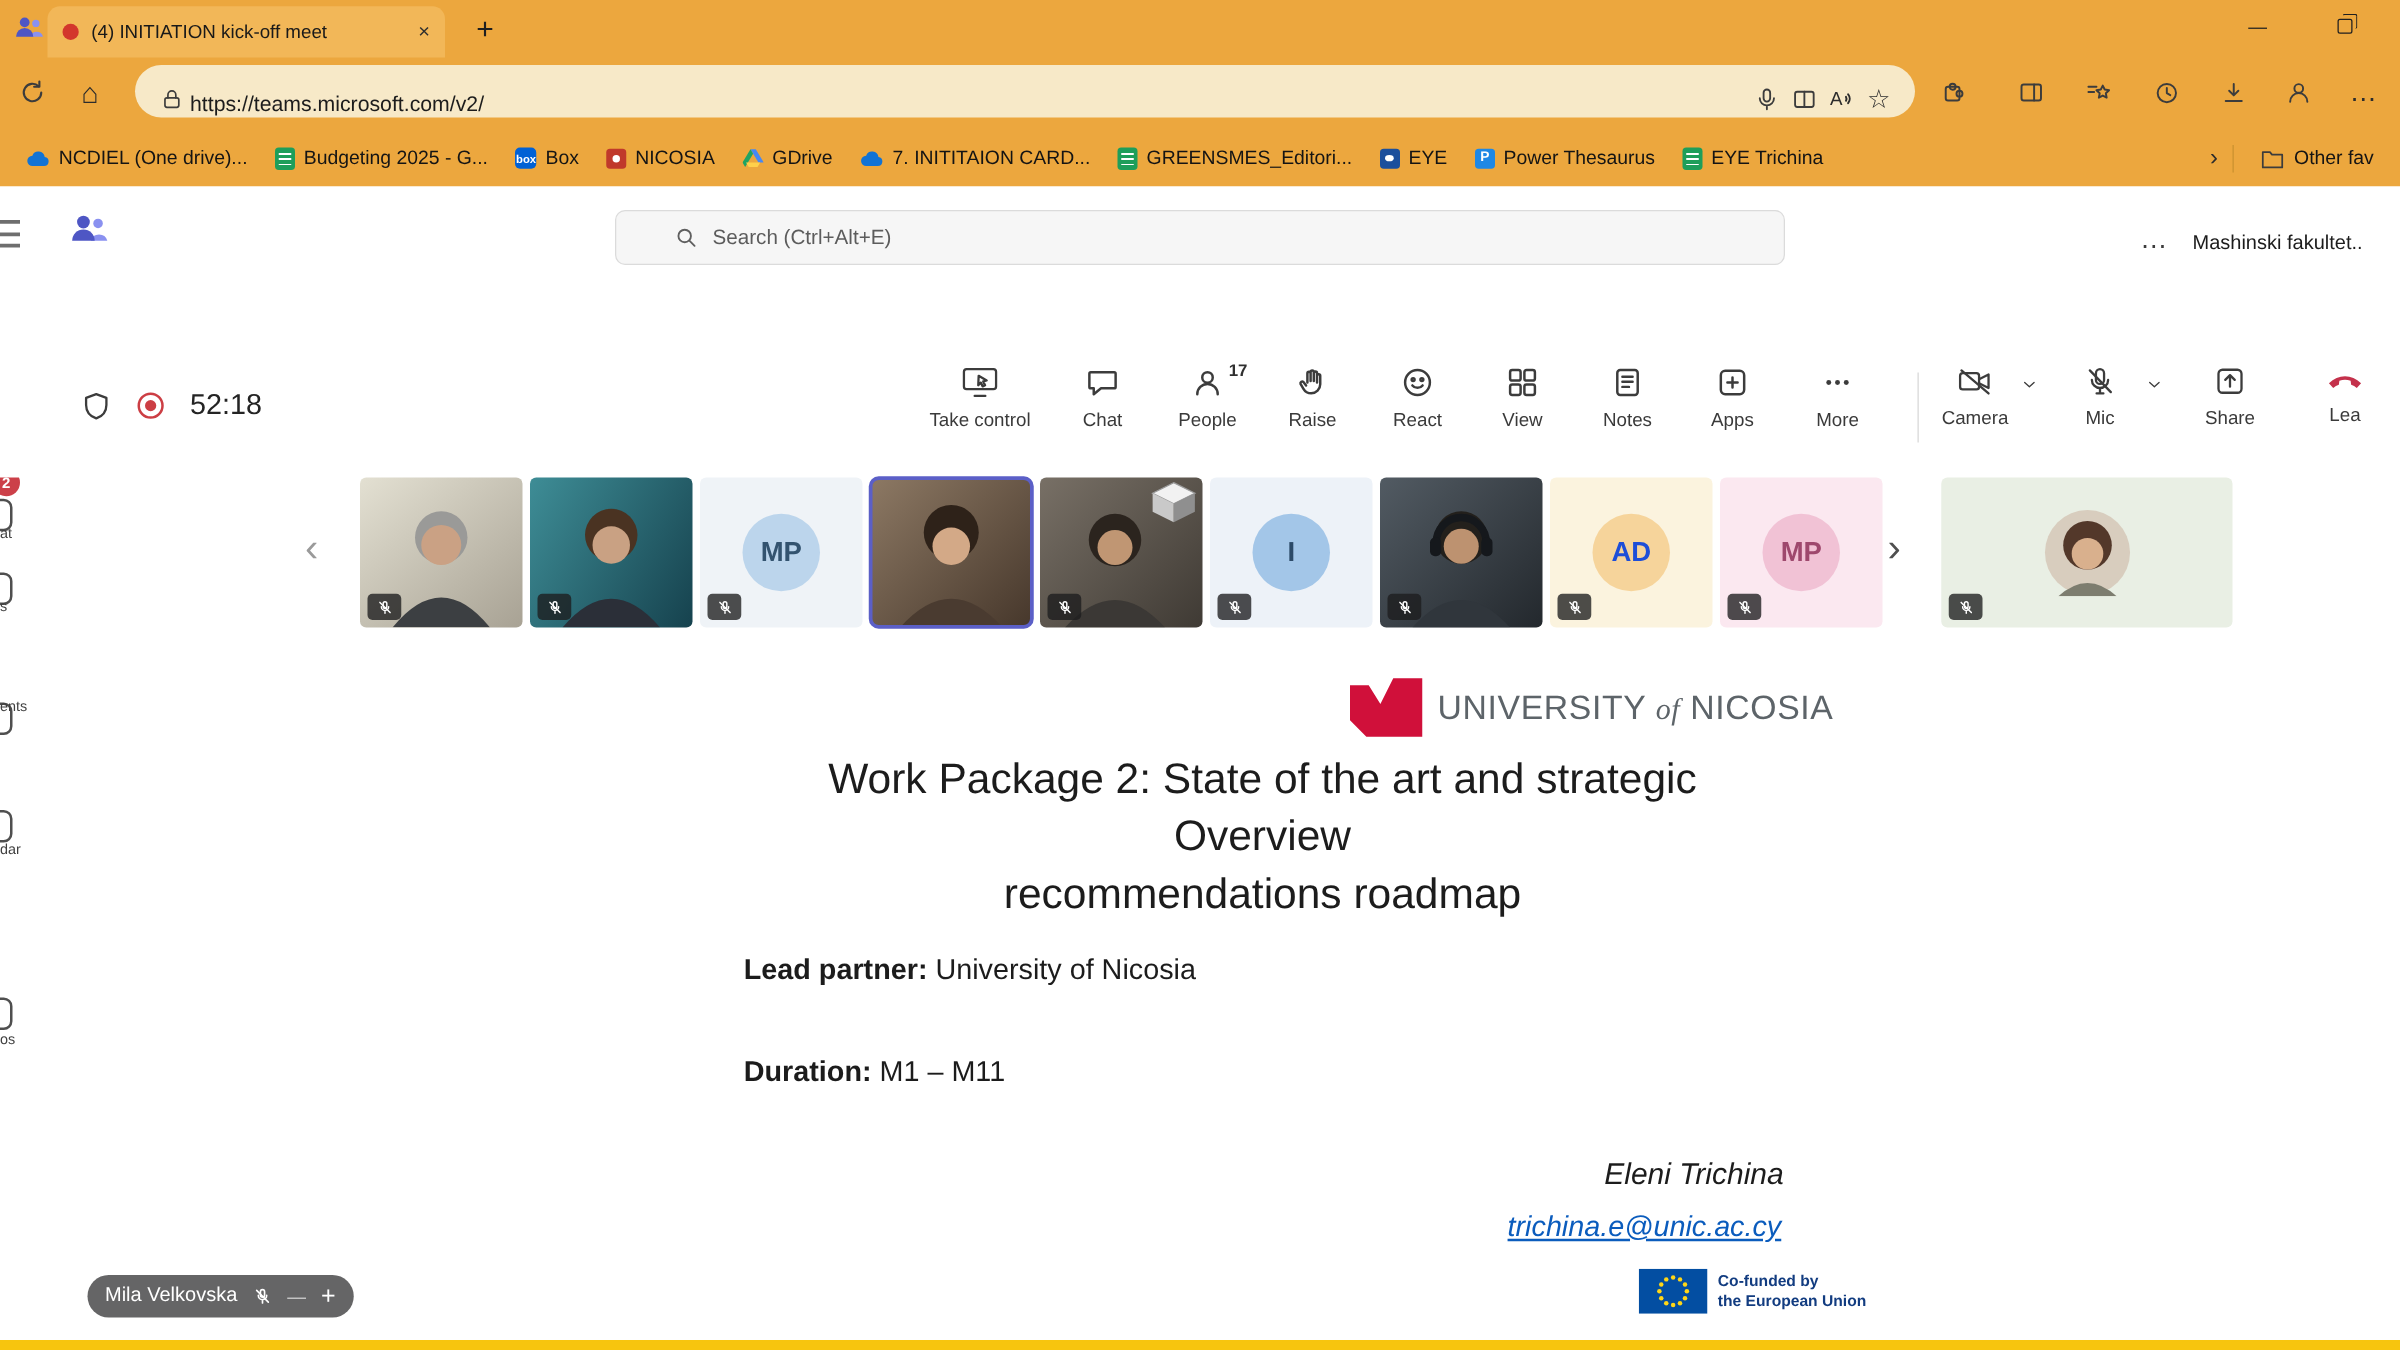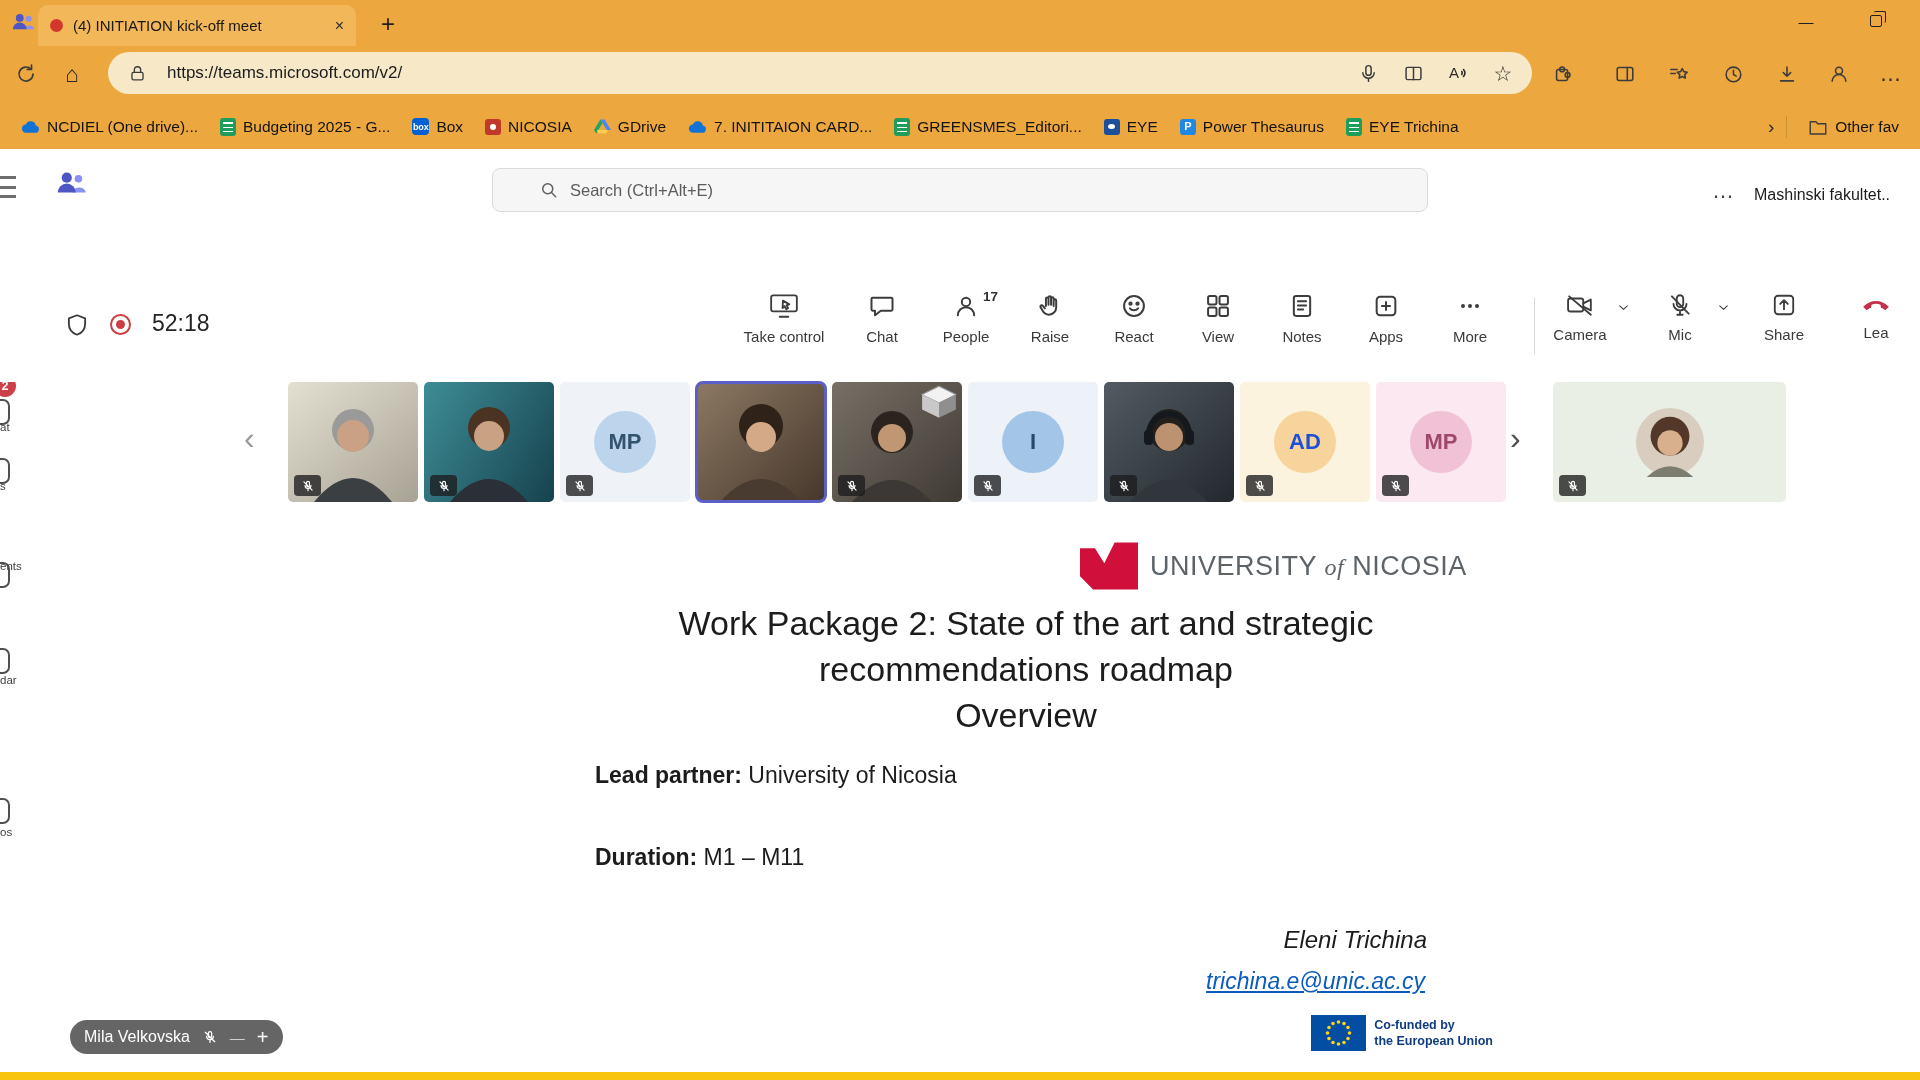--- a/index.html
+++ b/index.html
@@ -16,21 +16,21 @@
 .tab{position:absolute;left:38px;top:5px;width:318px;height:41px;background:#F2B758;border-radius:10px 10px 0 0;display:flex;align-items:center;gap:10px;padding:0 12px}
 .dot-rec{width:13px;height:13px;border-radius:50%;background:#D3362C;flex:none}
 .tab-title{flex:1;font-size:15px;color:#191919;white-space:nowrap;overflow:hidden}
 .x{font-size:16px;color:#2e2e2e}
 .newtab{position:absolute;left:372px;top:8px;width:32px;height:32px;display:flex;align-items:center;justify-content:center;font-size:24px;color:#1f1f1f}
 .wmin{position:absolute;left:1782px;top:0;width:48px;height:42px;display:flex;align-items:center;justify-content:center;font-size:15px;color:#1f1f1f}
 .wrest{position:absolute;left:1852px;top:0;width:48px;height:42px;display:flex;align-items:center;justify-content:center}
 .rest-sq{width:12px;height:12px;border:1.6px solid #1f1f1f;border-radius:2px;position:relative}
 .rest-sq:before{content:"";position:absolute;left:2.5px;top:-5px;width:11px;height:11px;border:1.6px solid #1f1f1f;border-left:none;border-bottom:none;border-radius:2px}
 .addr-ic{position:absolute;top:56px;width:36px;height:36px;display:flex;align-items:center;justify-content:center}
-.urlbar{position:absolute;left:108px;top:52px;width:1424px;height:42px;background:#F7E9C8;border-radius:21px;display:flex;align-items:center;gap:15px;padding:0 14px}
+.urlbar{position:absolute;left:108px;top:52px;width:1424px;height:42px;background:#F7E9C8;border-radius:21px;display:flex;align-items:flex-end;gap:0;padding:0 14px}
 .url-input{flex:1;border:none;background:transparent;outline:none;font-size:17px;color:#1c1c1c;font-family:"Liberation Sans",sans-serif}
 .pill-ic{width:30px;height:30px;display:flex;align-items:center;justify-content:center;flex:none}
 .glyph{font-size:20px;color:#2c2c2c;line-height:1}
 .out-ic{position:absolute;top:56px;width:36px;height:36px;display:flex;align-items:center;justify-content:center}
 
 .bmbar{position:absolute;left:0;top:104px;width:1920px;height:45px;display:flex;align-items:center;padding:0 12px;gap:4px}
 .bm{display:flex;align-items:center;gap:7px;padding:5px 9px;border-radius:6px;flex:none}
 .bm-label{font-size:15.5px;color:#141414;white-space:nowrap}
 .bm-right{margin-left:auto;display:flex;align-items:center;gap:12px}
 .bm-sep{width:1px;height:22px;background:#C9912F}
@@ -104,21 +104,21 @@
 .t-mp2 .init{background:#F1C2D5;color:#9E486D}
 .micoff{position:absolute;left:6px;bottom:6px;width:27px;height:21px;background:rgba(28,28,30,.78);border-radius:4px;display:flex;align-items:center;justify-content:center}
 .cube{position:absolute;right:4px;top:2px}
 .pinned{position:absolute;left:1553px;top:0;width:233px;height:120px;border-radius:5px;background:#E9EFE4;display:flex;align-items:center;justify-content:center}
 
 
 .slide{position:absolute;left:520px;top:512px;width:980px;height:560px;background:#fff}
 .s-logo{position:absolute;left:560px;top:28px;display:flex;align-items:center;gap:12px}
 .unic-word{font-size:27px;color:#5D6469;letter-spacing:.5px;white-space:nowrap}
 .unic-of{font-family:"Liberation Serif",serif;font-style:italic;font-size:24px}
-.s-title{position:absolute;left:16px;top:88px;width:100%;text-align:center;font-size:34px;line-height:46px;color:#1C1C1C}
+.s-title{position:absolute;left:0;top:88px;width:100%;text-align:center;font-size:34px;line-height:46px;color:#1C1C1C}
 .s-line{position:absolute;font-size:23px;color:#1C1C1C}
 .s-bold{font-weight:bold}
 .s-presenter{position:absolute;right:73px;top:414px;font-size:24px;font-style:italic;color:#1C1C1C}
 .s-email{position:absolute;right:75px;top:456px;font-size:23px;font-style:italic;color:#0B5CBD;text-decoration:underline}
 .s-eu{position:absolute;right:7px;top:503px;display:flex;align-items:center;gap:8px}
 .eu-text{font-size:12.5px;font-weight:bold;color:#123C80;line-height:1.3;white-space:nowrap}
 
 
 .pill{position:absolute;left:70px;top:1020px;height:34px;border-radius:17px;background:rgba(62,62,64,.8);display:flex;align-items:center;gap:12px;padding:0 14px}
 .pill-name{font-size:16px;color:#fff;white-space:nowrap}
@@ -649,22 +649,22 @@
 
   <div class="slide">
     <div class="s-logo">
       <svg width="58" height="52" viewBox="0 0 62 54">
           <polygon points="0,8 16,8 26,24 37,2 62,2 62,52 14,52 0,38" fill="#D0103A"></polygon>
         </svg>
       <span class="unic-word"><span>UNIVERSITY</span> <span class="unic-of">of</span> <span>NICOSIA</span></span>
     </div>
     <div class="s-title">
       <div>Work Package 2: State of the art and strategic</div>
+      <div>Overview</div>
       <div>recommendations roadmap</div>
-      <div>Overview</div>
     </div>
     <div class="s-line" style="left:75px;top:250px">
       <span class="s-bold">Lead partner:</span><span> University of Nicosia</span>
     </div>
     <div class="s-line" style="left:75px;top:332px">
       <span class="s-bold">Duration:</span><span> M1 – M11</span>
     </div>
     <div class="s-presenter">Eleni Trichina</div>
     <div class="s-email">trichina.e@unic.ac.cy</div>
     <div class="s-eu">

